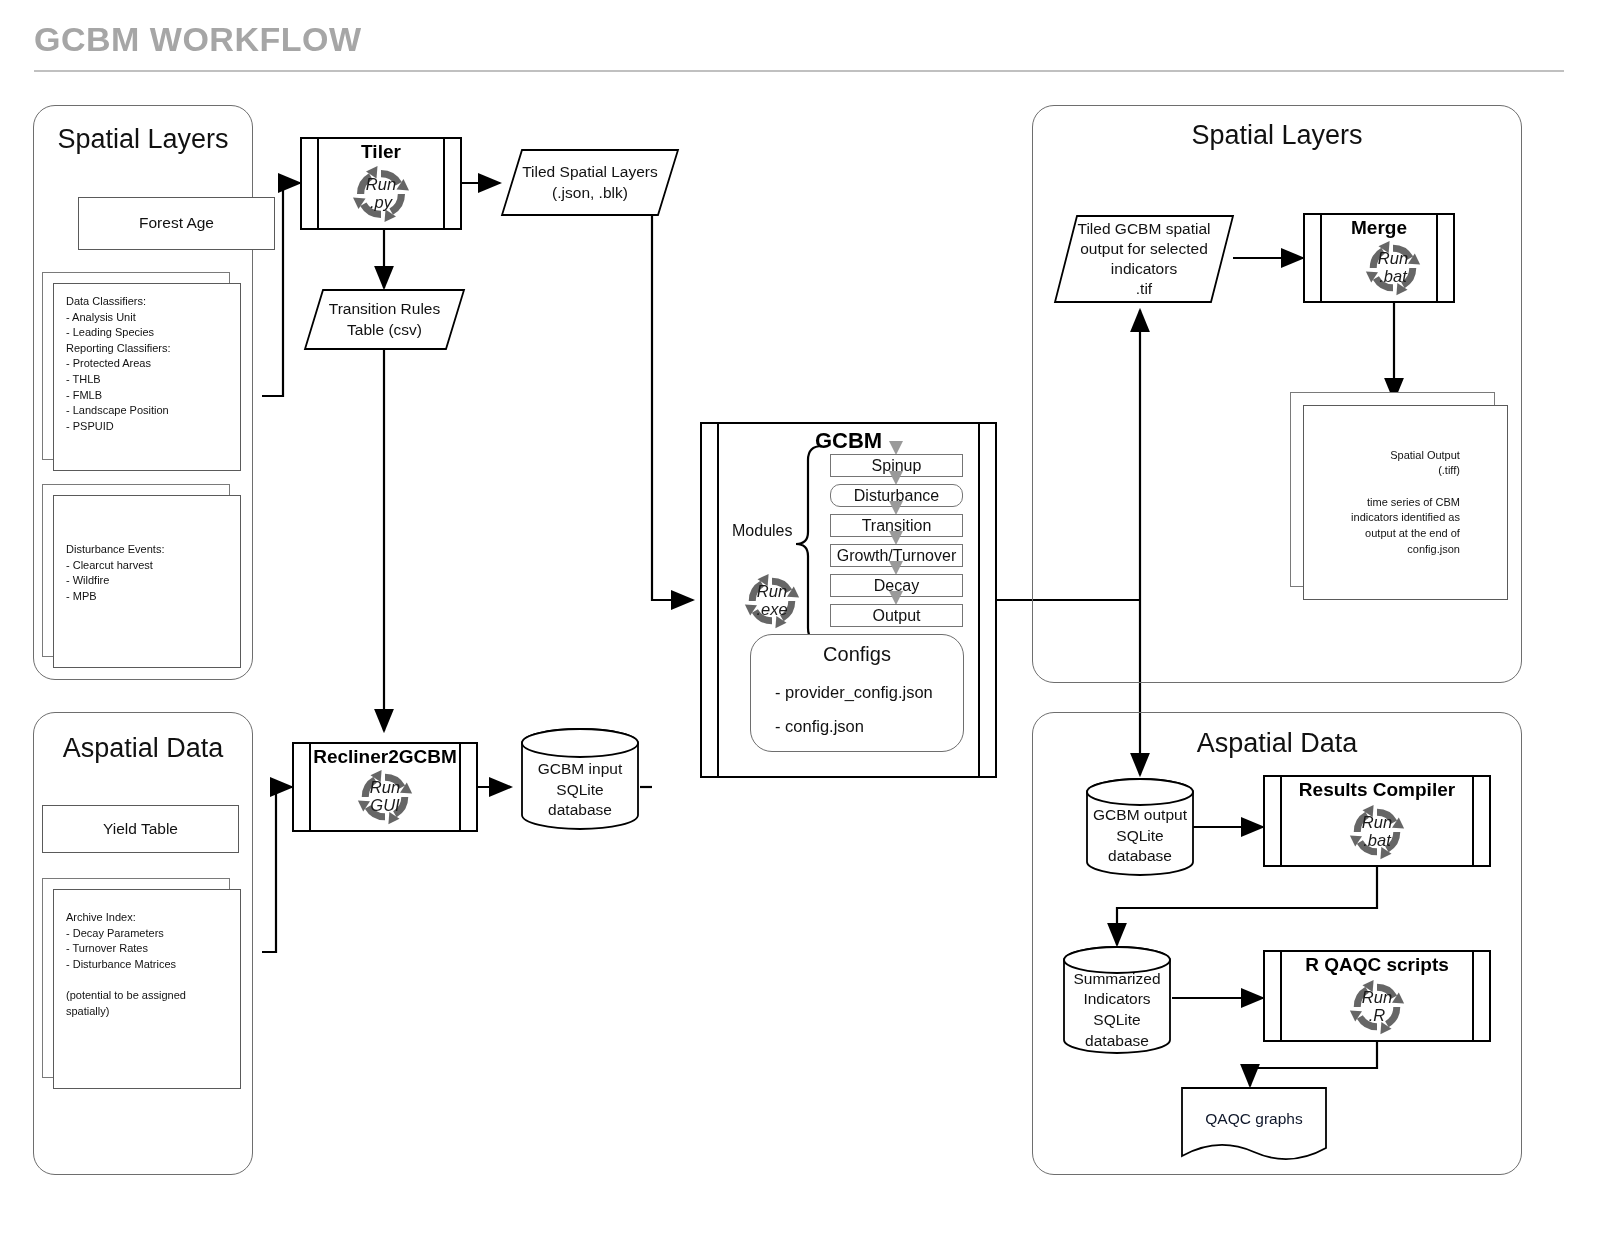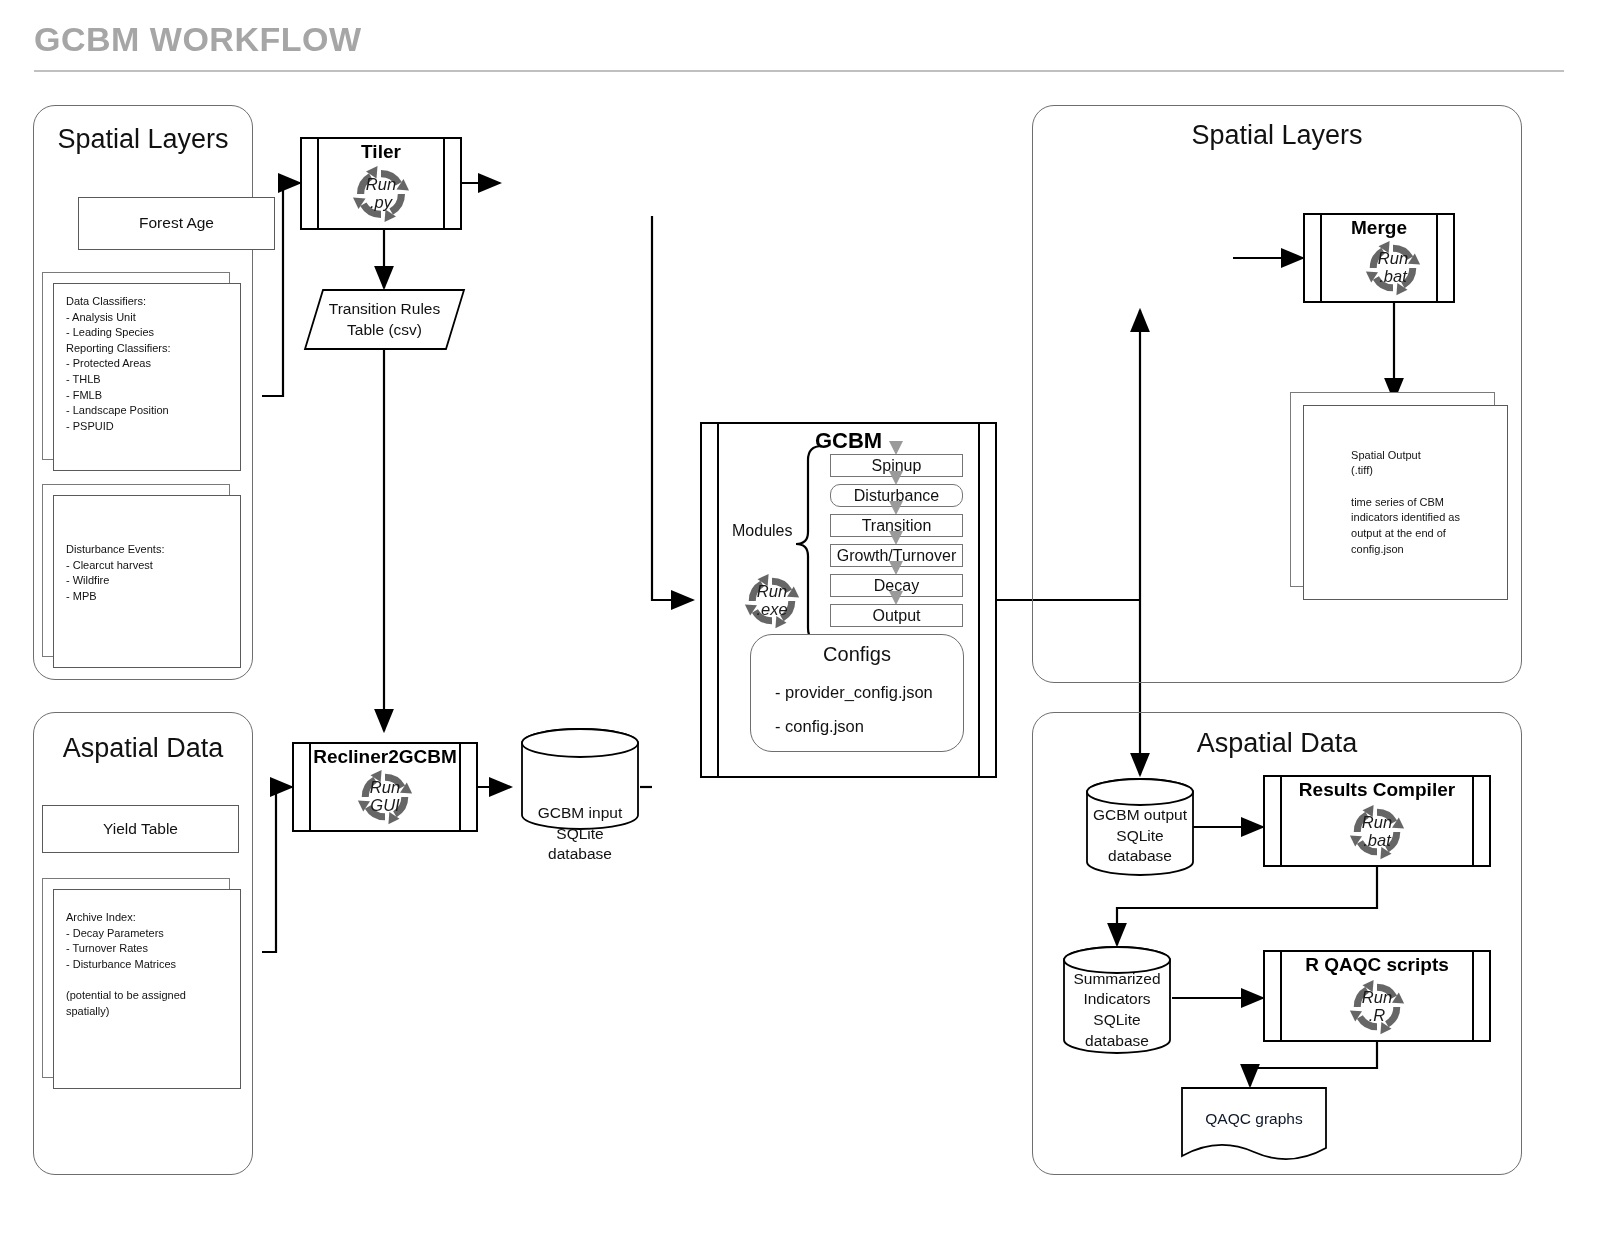--- a/index.html
+++ b/index.html
@@ -73,21 +73,21 @@
     background: #fff;
     font-size: 11px;
     color: #111;
     line-height: 1.42;
     padding: 10px 12px;
     white-space: pre-line;
     overflow: hidden;
   }
   .stack .front.center {
     display: flex; align-items: center; justify-content: center;
-    text-align: left;
+    text-align: right;
   }
   
   .proc { position: absolute; }
   .proc .frame {
     position: absolute; inset: 0;
     border: 2px solid #000;
     background: #fff;
   }
   .proc .rail {
     position: absolute; top: 0; bottom: 0;
@@ -277,20 +277,27 @@
           <path d="M21,9.5 l11.5,-5.5 l-1,12.5 z"></path>
         </g>
       </svg>
       <div class="rlabel">
         <span>Run</span>
         <span>.py</span>
       </div>
     </div>
   </div>
 
+  <div class="para" style="left:500px; top:148px; width:180px; height:69px;">
+    <svg width="180" height="69" viewBox="0 0 180 69">
+      <polygon points="22,2 178,2 158,67 2,67" fill="#fff" stroke="#000" stroke-width="1.8"></polygon>
+    </svg>
+    <div class="ptext">Tiled Spatial Layers
+(.json, .blk)</div>
+  </div>
 
   <div class="para" style="left:303px; top:288px; width:163px; height:63px;">
     <svg width="163" height="63" viewBox="0 0 163 63">
       <polygon points="20,2 161,2 143,61 2,61" fill="#fff" stroke="#000" stroke-width="1.8"></polygon>
     </svg>
     <div class="ptext">Transition Rules
 Table (csv)</div>
   </div>
 
   <div class="proc" style="left:292px; top:742px; width:186px; height:90px;">
@@ -316,21 +323,21 @@
         <span>GUI</span>
       </div>
     </div>
   </div>
 
   <div class="cyl" style="left:520px; top:727px; width:120px; height:104px;">
     <svg width="120" height="104" viewBox="0 0 120 104">
       <path d="M2,16 a58,14 0 0 1 116,0 L118,88 a58,14 0 0 1 -116,0 z" fill="#fff" stroke="#000" stroke-width="1.8"></path>
       <ellipse cx="60" cy="16" rx="58" ry="14" fill="#fff" stroke="#000" stroke-width="1.8"></ellipse>
     </svg>
-    <div class="ctext" style="top:30px; height:66px;margin-top:44px;">GCBM input
+    <div class="ctext" style="top:30px; height:66px;">GCBM input
 SQLite
 database</div>
   </div>
 
   <div class="proc" style="left:700px; top:422px; width:297px; height:356px;">
     <div class="frame"></div>
     <div class="rail l"></div>
     <div class="rail r"></div>
     <div class="ptitle" style="top:6px; font-size:22px;">GCBM</div>
 
@@ -394,20 +401,29 @@
       <div class="ctitle">Configs</div>
       <div class="citem" style="left:24px; top:48px;">- provider_config.json</div>
       <div class="citem" style="left:24px; top:82px;">- config.json</div>
     </div>
   </div>
 
   <div class="panel" style="left:1032px; top:105px; width:490px; height:578px;">
     <div class="panel-title" style="top:14px;">Spatial Layers</div>
   </div>
 
+  <div class="para" style="left:1053px; top:214px; width:182px; height:90px;">
+    <svg width="182" height="90" viewBox="0 0 182 90">
+      <polygon points="24,2 180,2 158,88 2,88" fill="#fff" stroke="#000" stroke-width="1.8"></polygon>
+    </svg>
+    <div class="ptext">Tiled GCBM spatial
+output for selected
+indicators
+.tif</div>
+  </div>
 
   <div class="proc" style="left:1303px; top:213px; width:152px; height:90px;">
     <div class="frame"></div>
     <div class="rail l"></div>
     <div class="rail r"></div>
     <div class="ptitle">Merge</div>
     <div class="runicon" style="left:54px; top:24px; width:72px; height:62px;">
       <svg width="72" height="62" viewBox="0 0 72 64">
         <g fill="#666666">
           <path d="M36,8 a24,24 0 0 1 20.8,12 l-6.2,3.6 a16.8,16.8 0 0 0 -14.6,-8.4 z"></path>

